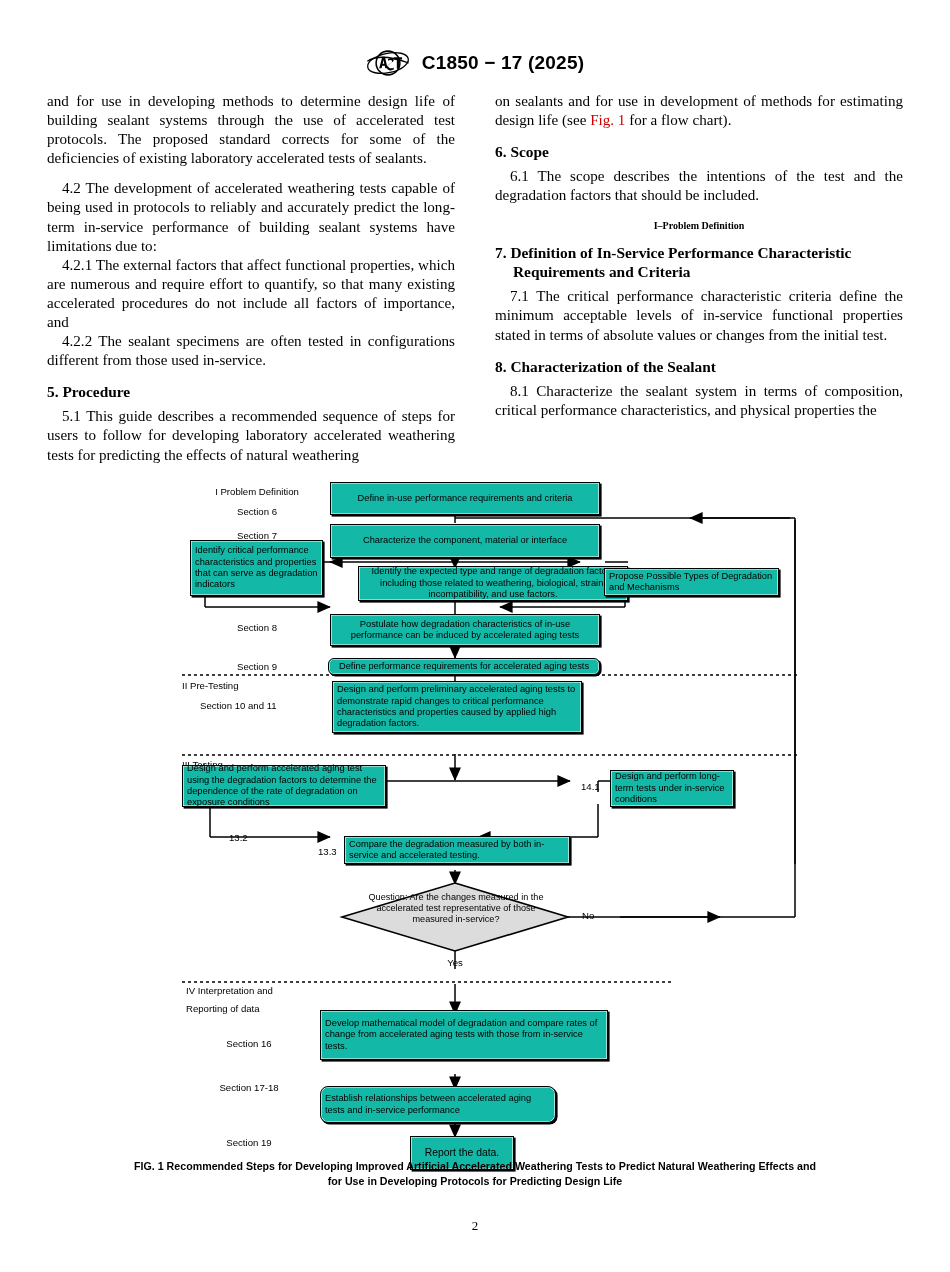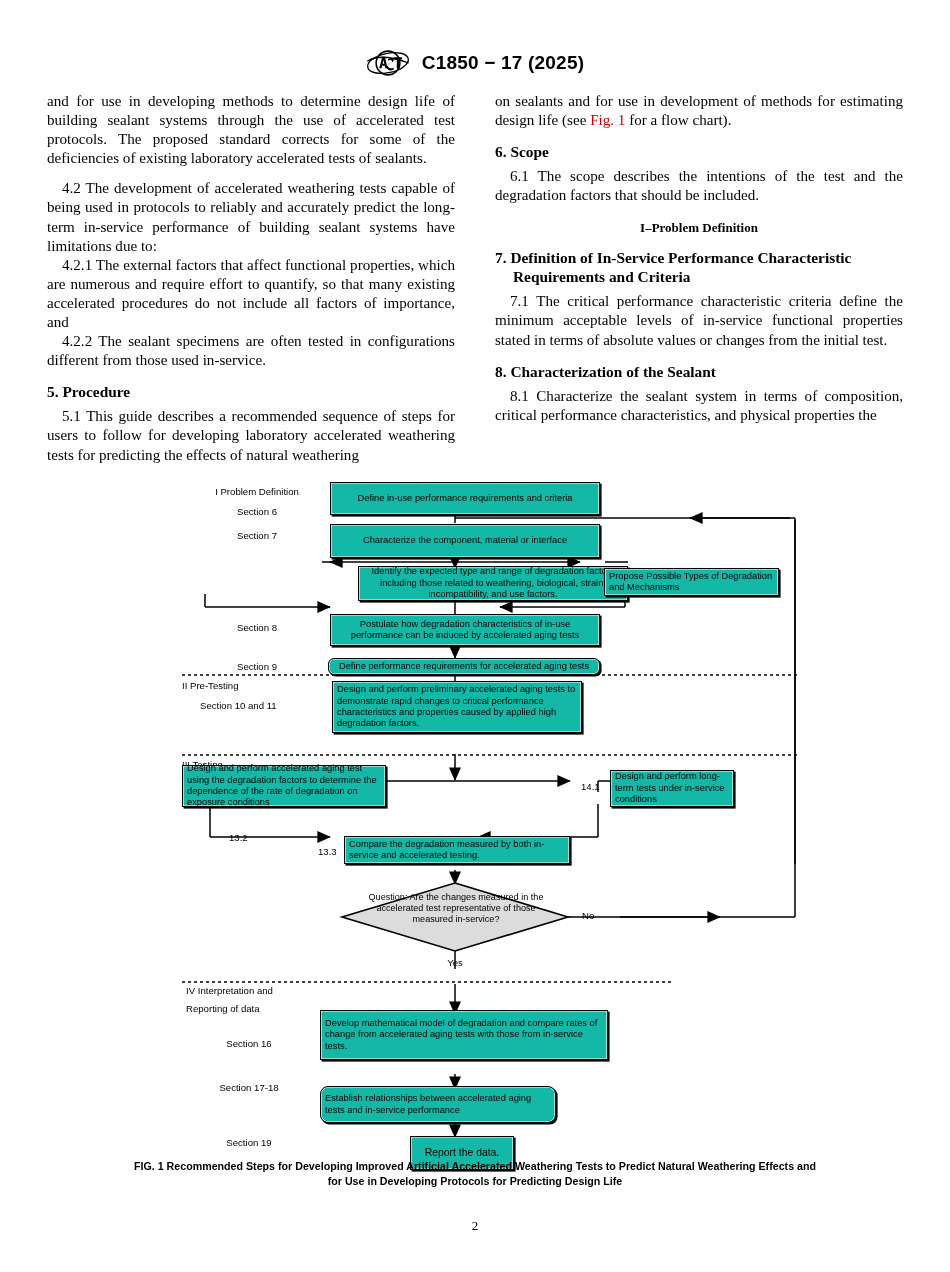--- a/index.html
+++ b/index.html
@@ -39,21 +39,21 @@
   p.indent{ text-indent:15px; }
   h3.sec-head{
     margin:12px 0 6px 0;
     font-size:15.4px;
     font-weight:bold;
     line-height:19px;
   }
   h3.sec-head.hang{ padding-left:18px; text-indent:-18px; }
   h3.part-head{
     margin:15px 0 11px 0;
-    font-size:13px; font-weight:bold; text-align:center;
+    font-size:10px; font-weight:bold; text-align:center;
   }
   .gap{ height:11px; }
   a.xref{ color:#cc0000; text-decoration:none; }
 
   
   .flowchart{
     position:absolute; left:0; top:474px; width:950px; height:685px;
     font-family:"Liberation Sans", sans-serif;
   }
   .fc-svg{ position:absolute; left:0; top:0; }
@@ -249,20 +249,23 @@
   <div class="fc-label" style="left:582px;top:436px;">No</div>
 
   <div class="fc-box center" style="left:330px;top:8px;width:270px;height:33px;">
     <span>Define in-use performance requirements and criteria</span>
   </div>
 
   <div class="fc-box center" style="left:330px;top:50px;width:270px;height:34px;">
     <span>Characterize the component, material or interface</span>
   </div>
 
+  <div class="fc-box left" style="left:190px;top:66px;width:133px;height:56px;">
+    <span>Identify critical performance characteristics and properties that can serve as degradation indicators</span>
+  </div>
 
   <div class="fc-box center" style="left:330px;top:92px;width:270px;height:35px;margin-left:28px;">
     <span>Identify the expected type and range of degradation factors including those related to weathering, biological, strain, incompatibility, and use  factors.</span>
   </div>
 
   <div class="fc-box left" style="left:604px;top:94px;width:175px;height:28px;">
     <span>Propose Possible Types of Degradation and Mechanisms</span>
   </div>
 
   <div class="fc-box center" style="left:330px;top:140px;width:270px;height:32px;">

